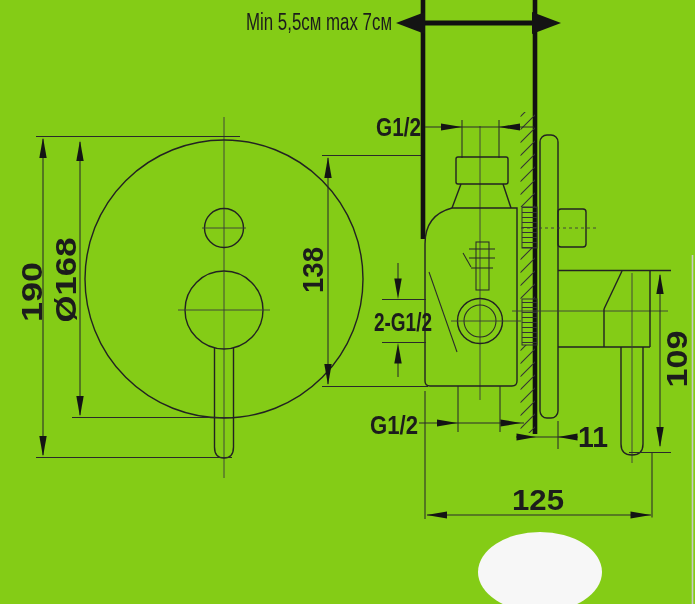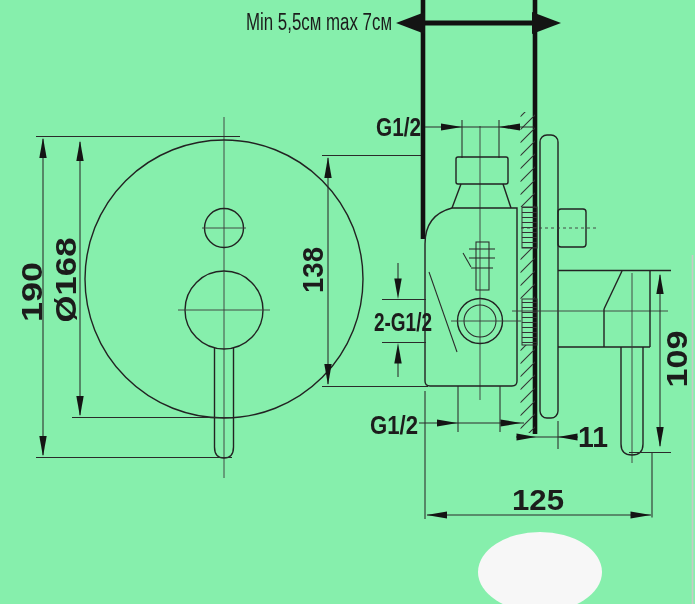--- a/index.html
+++ b/index.html
@@ -1,17 +1,17 @@
 <!DOCTYPE html>
 <html><head>
 <meta charset="utf-8">
 <style>
   html,body{margin:0;padding:0;background:#ffffff;}
   .sheet{
-    width:695px;height:604px;position:relative;background:#86efac;
+    width:695px;height:604px;position:relative;background:#84cc16;
     font-family:"Liberation Sans", sans-serif;overflow:hidden;
   }
   svg{display:block}
   svg text{fill:#1c1c1c}
   .t-dim{font-weight:700;font-size:30px;letter-spacing:0px;}
   .t-thread{font-weight:700;font-size:26px;}
   .t-note{font-weight:400;font-size:23px;}
   .outline{stroke:#222;stroke-width:1.4;fill:none;}
   .thin{stroke:#2a2a2a;stroke-width:1.05;fill:none;}
   .cline{stroke:#3a3a3a;stroke-width:0.9;fill:none;}

